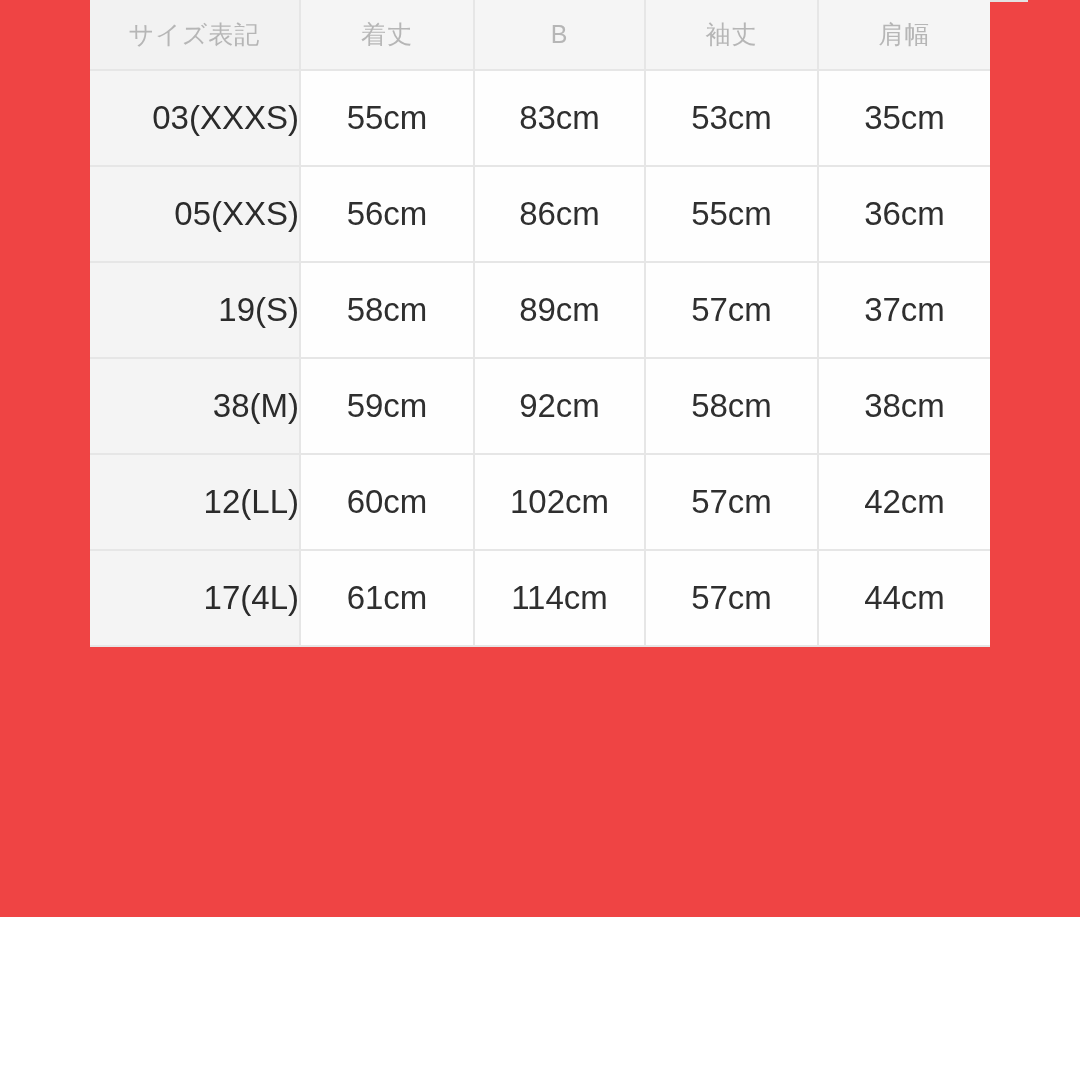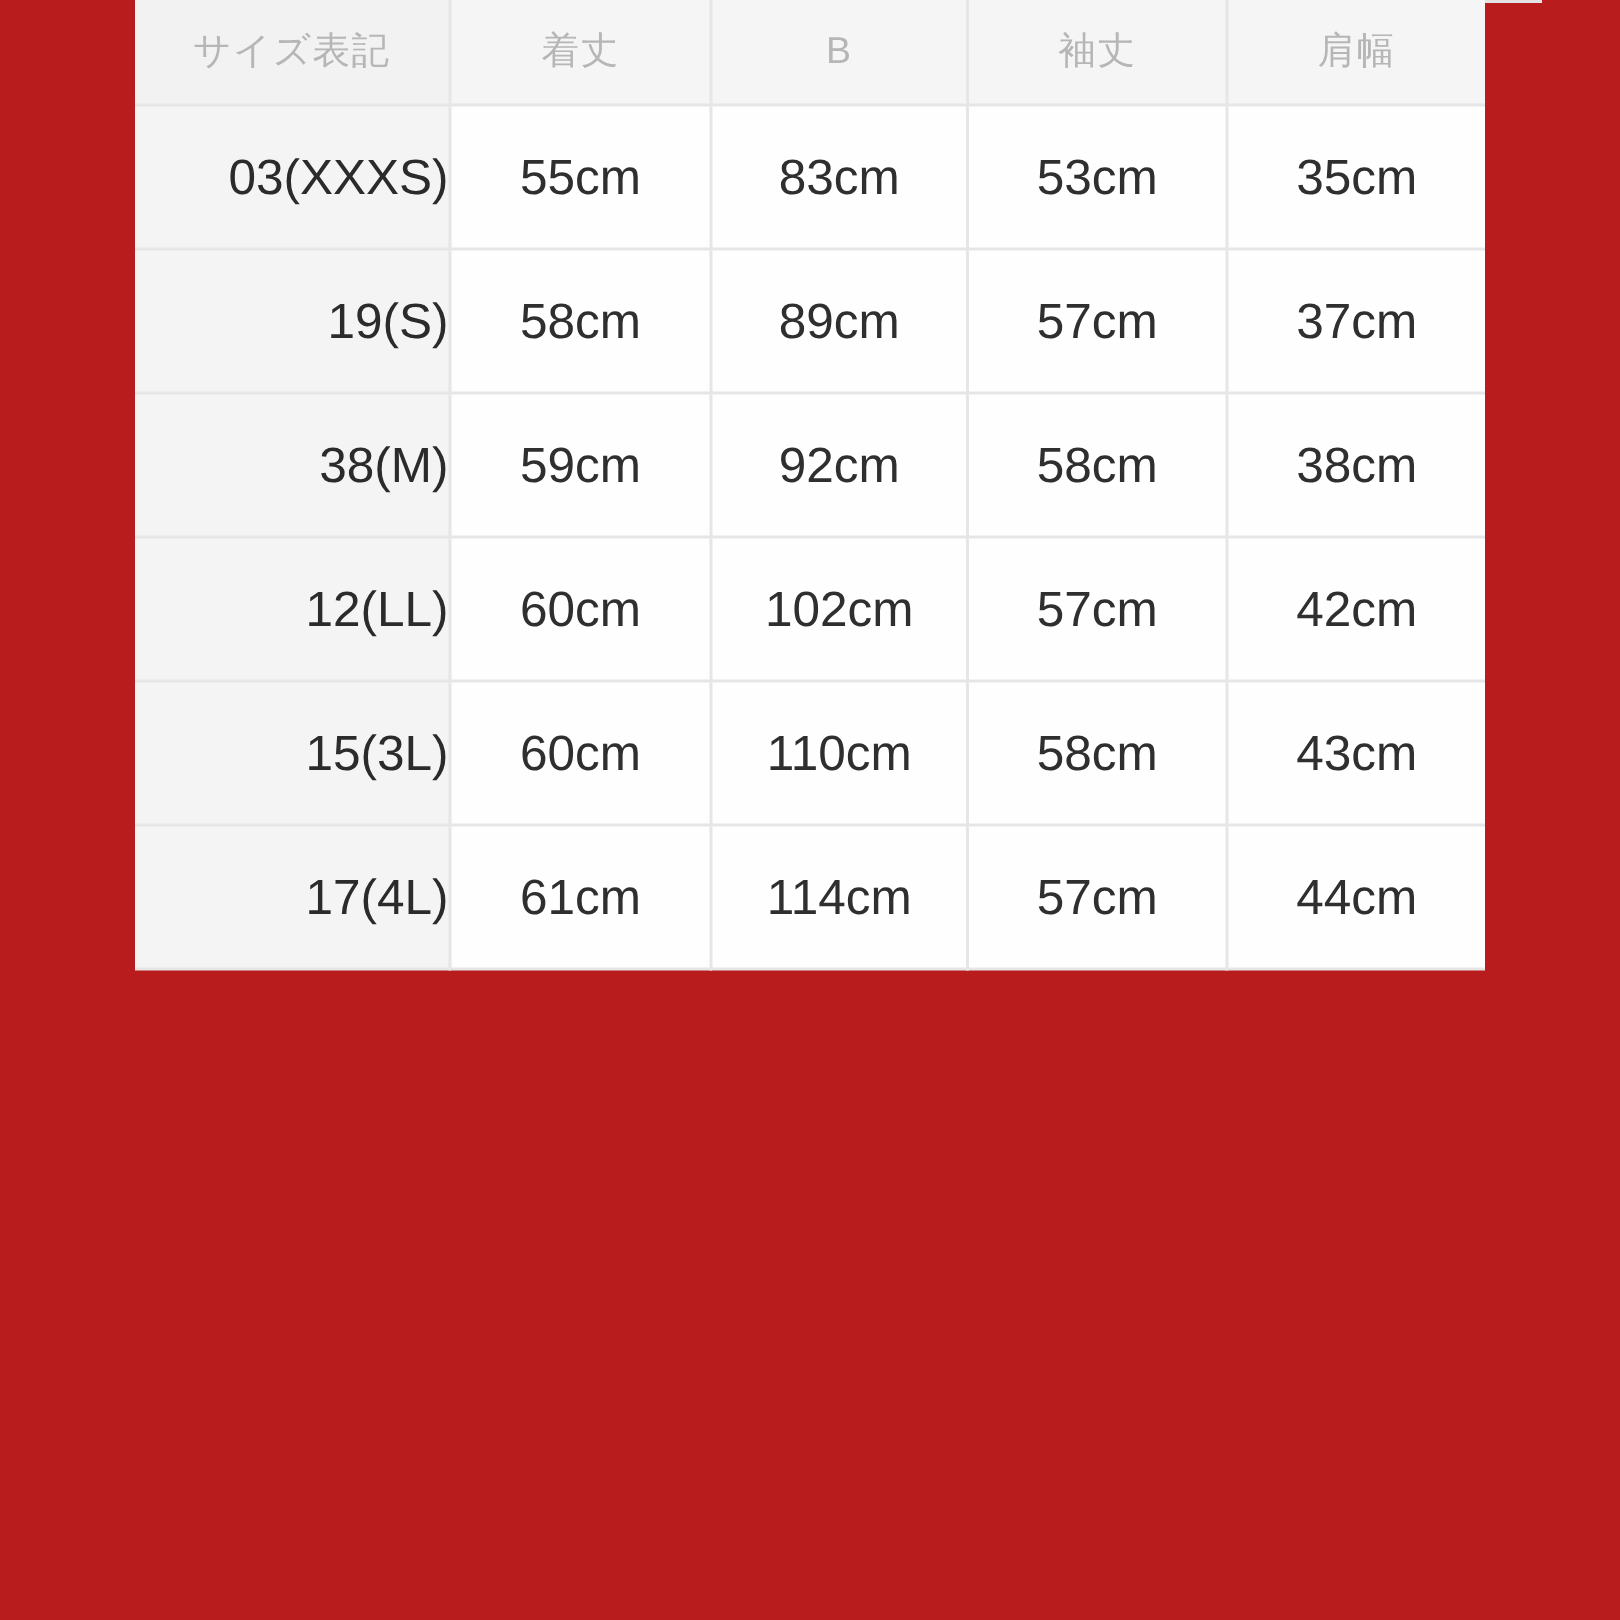--- a/index.html
+++ b/index.html
@@ -12,22 +12,22 @@
   }
 
   body {
     font-family: "Liberation Sans", "DejaVu Sans", sans-serif;
     -webkit-font-smoothing: antialiased;
   }
 
   #page {
     position: relative;
     width: 1080px;
-    height: 1080px;
-    background: #b91c1c;
+    height: 917px;
+    background: #ef4444;
   }
 
   
   .top-rule {
     position: absolute;
     left: 90px;
     top: 0px;
     width: 938px;
     height: 2px;
     background: #e3e3e3;
@@ -159,20 +159,37 @@
             <span class="cell-text">83cm</span>
           </td>
         <td>
             <span class="cell-text">53cm</span>
           </td>
         <td>
             <span class="cell-text">35cm</span>
           </td>
       </tr>
 
+      <tr>
+        <td class="cell-size">
+            <span class="cell-text">05(XXS)</span>
+          </td>
+        <td>
+            <span class="cell-text">56cm</span>
+          </td>
+        <td>
+            <span class="cell-text">86cm</span>
+          </td>
+        <td>
+            <span class="cell-text">55cm</span>
+          </td>
+        <td>
+            <span class="cell-text">36cm</span>
+          </td>
+      </tr>
 
 
       <tr>
         <td class="cell-size">
             <span class="cell-text">19(S)</span>
           </td>
         <td>
             <span class="cell-text">58cm</span>
           </td>
         <td>
@@ -218,37 +235,20 @@
           </td>
         <td>
             <span class="cell-text">57cm</span>
           </td>
         <td>
             <span class="cell-text">42cm</span>
           </td>
       </tr>
 
 
-      <tr>
-        <td class="cell-size">
-            <span class="cell-text">15(3L)</span>
-          </td>
-        <td>
-            <span class="cell-text">60cm</span>
-          </td>
-        <td>
-            <span class="cell-text">110cm</span>
-          </td>
-        <td>
-            <span class="cell-text">58cm</span>
-          </td>
-        <td>
-            <span class="cell-text">43cm</span>
-          </td>
-      </tr>
 
       <tr>
         <td class="cell-size">
             <span class="cell-text">17(4L)</span>
           </td>
         <td>
             <span class="cell-text">61cm</span>
           </td>
         <td>
             <span class="cell-text">114cm</span>

